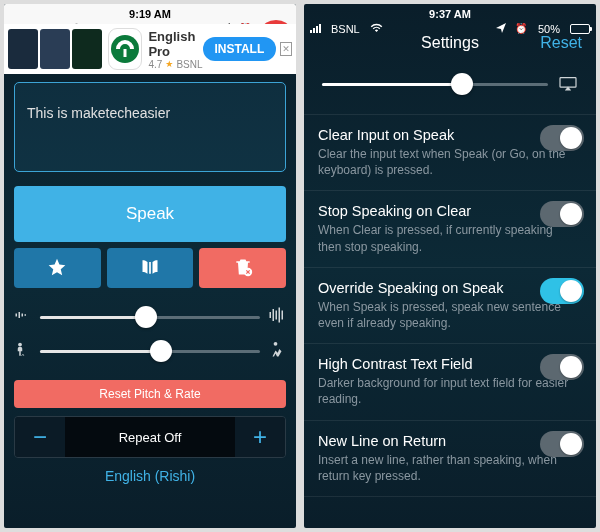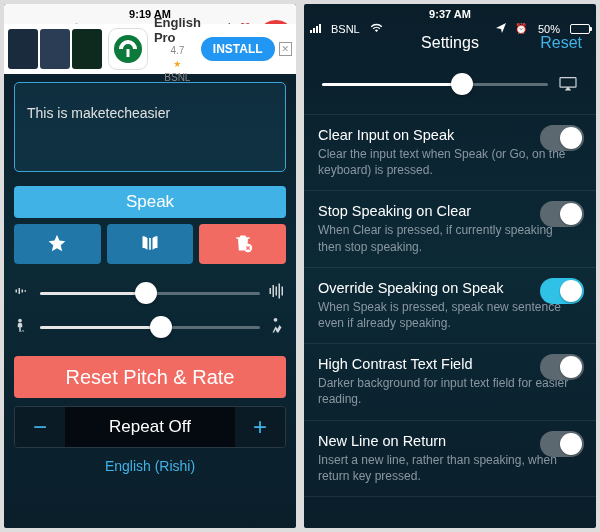--- a/index.html
+++ b/index.html
@@ -70,39 +70,39 @@
   .ad-thumb:nth-child(2){background:#2a3d55}
   .ad-thumb:nth-child(3){background:#0e2a1e}
   .ad-icon {
     width: 42px; height:42px; border-radius: 9px; background:#fff;
     border:1px solid #ddd; margin:0 6px; display:flex; align-items:center;
     justify-content:center;
   }
   .ad-icon svg { width:30px; height:30px; }
   .ad-info { flex:1; font-size:12px; }
   .ad-title { font-weight:600; color:#333; font-size:13px; }
-  .ad-rating { color:#888; font-size:10px; display:flex; align-items:center; gap:3px;flex-direction:column; }
+  .ad-rating { color:#888; font-size:10px; display:flex; align-items:center; gap:3px; }
   .star-sm { color:#f5a623; font-size:9px; }
   .ad-install {
     background:#2196f3; color:#fff; border:none; border-radius:14px;
     padding:5px 12px; font-size:12px; font-weight:700;
   }
   .ad-x { width:14px; height:14px; border:1px solid #999; color:#999;
     font-size:9px; display:flex; align-items:center; justify-content:center;
     margin-left:4px; }
 
   
   .content-l { flex:1; padding:8px 10px; display:flex; flex-direction:column; }
   .text-box {
     height:90px; border:1.5px solid #3ca4d6; border-radius:5px;
     background: rgba(60,164,214,0.1);
     color:#e0e0e0; font-size:14px; padding:22px 12px;
   }
   .speak-btn {
-    margin-top:14px; height:32px; background:#40b2e6; color:#fff;
+    margin-top:14px; height:56px; background:#40b2e6; color:#fff;
     border:none; border-radius:4px; font-size:17px; font-weight:500;
   }
   .icon-row { display:flex; gap:6px; margin-top:6px; }
   .ic-btn {
     flex:1; height:40px; background:#2077a8; border:none; border-radius:4px;
     display:flex; align-items:center; justify-content:center; color:#fff;
   }
   .ic-btn.danger { background:#f16b63; }
   .ic-btn svg { width:20px; height:20px; fill:#fff; }
   .slider-row {
@@ -114,33 +114,33 @@
   }
   .slider-fill {
     position:absolute; left:0; top:0; bottom:0; background:#e6e6e6; border-radius:2px;
   }
   .slider-thumb {
     position:absolute; top:50%; transform:translate(-50%,-50%);
     width:22px; height:22px; border-radius:50%; background:#fff;
     box-shadow: 0 1px 3px rgba(0,0,0,.4);
   }
   .reset-btn {
-    margin-top:18px; height:42px; background:#f16b63; color:#fff; border:none;
-    border-radius:4px; font-size:20px; font-weight:500;
+    margin-top:18px; height:28px; background:#f16b63; color:#fff; border:none;
+    border-radius:4px; font-size:12px; font-weight:500;
   }
   .repeat-row {
     display:flex; margin-top:8px; height:42px; border-radius:4px; overflow:hidden;
     border:1px solid #2a3a45;
   }
   .repeat-pm {
     width:50px; background:#0b1b26; color:#40b2e6; border:none; font-size:24px;
   }
   .repeat-mid {
     flex:1; background:#040a0f; color:#fff; display:flex; align-items:center;
-    justify-content:center; font-size:17px; font-weight:500;
+    justify-content:center; font-size:13px; font-weight:500;
   }
   .lang-label {
     text-align:center; color:#40b2e6; font-size:14px; margin-top:10px;
   }
 
   
   .nav {
     height:38px; display:flex; align-items:center; justify-content:center;
     position:relative; color:#fff; font-size:16px;
   }

